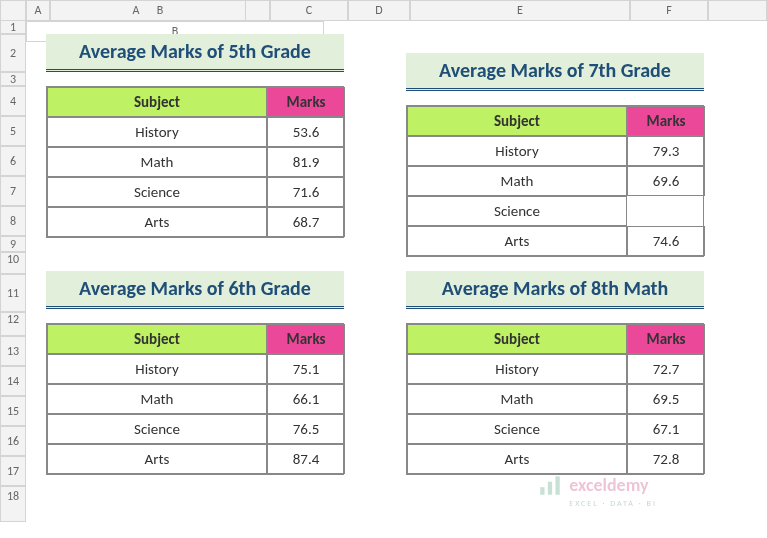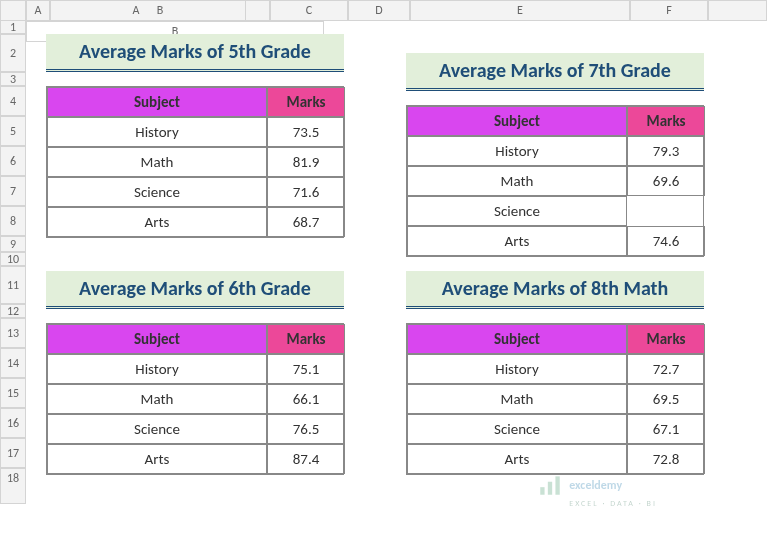--- a/index.html
+++ b/index.html
@@ -5,44 +5,44 @@
 *{box-sizing:border-box;margin:0;padding:0;}
 body{font-family:Calibri,Arial,sans-serif;font-size:14px;color:#333;background:#fff;width:767px;height:538px;position:relative;overflow:hidden;}
 .colhdrs{display:grid;grid-template-columns:26px 220px 78px 62px 220px 78px 60px;height:20px;background:#f3f3f3;}
 .colhdr{border:1px solid #d4d4d4;text-align:center;font-size:12px;color:#666;line-height:19px;user-select:none;}
 .rowhdrs{position:absolute;left:0;top:20px;width:26px;}
 .rowhdr{height:30px;border:1px solid #d4d4d4;background:#f3f3f3;text-align:center;font-size:12px;color:#666;line-height:29px;user-select:none;}
 .rowhdr.r1{height:14px;line-height:13px;}
 .rowhdr.r2{height:38px;line-height:37px;}
 .rowhdr.r3{height:14px;line-height:13px;}
 .rowhdr.r9{height:16px;line-height:15px;}
-.rowhdr.r10{height:14px;line-height:13px;}
+.rowhdr.r10{height:22px;line-height:13px;}
 .rowhdr.r11{height:38px;line-height:37px;}
-.rowhdr.r12{height:14px;line-height:13px;}
+.rowhdr.r12{height:24px;line-height:13px;}
 .rowhdr.r18{height:36px;line-height:19px;}
 
 .content{position:absolute;left:26px;top:20px;}
 .block{position:absolute;}
 .block.tl{left:20px;top:14px;}
 .block.tr{left:380px;top:3px;margin-top:30px;}
 .block.bl{left:20px;top:251px;}
 .block.br{left:380px;top:251px;}
 
 .title{width:298px;height:38px;background:#e2efda;color:#1f4e78;font-weight:bold;font-size:20px;text-align:center;line-height:34px;border-bottom:3px double #1f4e78;}
 
 .tbl{width:298px;margin-top:14px;border:1px solid #888;}
 .row{display:grid;grid-template-columns:220px 78px;height:30px;}
 .row>div{border:1px solid #888;display:flex;align-items:center;justify-content:center;font-size:15px;}
-.hdr .subject{background:#d946ef;font-weight:bold;}
+.hdr .subject{background:#bef264;font-weight:bold;}
 .hdr .marks{background:#ec4899;font-weight:bold;}
 
 .watermark{position:absolute;right:110px;bottom:30px;opacity:.25;}
 .watermark .logo{display:flex;align-items:center;gap:6px;}
 .watermark svg{width:26px;height:26px;}
-.watermark .txt1{font-size:12px;font-weight:bold;color:#0369a1;}
+.watermark .txt1{font-size:18px;font-weight:bold;color:#be185d;}
 .watermark .txt2{font-size:8px;letter-spacing:2px;color:#135a3b;margin-left:32px;}
 </style>
 </head>
 <body>
 
 <div class="colhdrs">
   <div class="colhdr"></div>
   <div class="colhdr">A</div>
   <div class="colhdr" style="grid-column:2/4;">B</div>
 
@@ -84,21 +84,21 @@
 
   <div class="block tl">
     <div class="title">Average Marks of 5th Grade</div>
     <div class="tbl">
       <div class="row hdr">
         <div class="subject">Subject</div>
         <div class="marks">Marks</div>
       </div>
       <div class="row">
           <div>History</div>
-          <div>73.5</div>
+          <div>53.6</div>
         </div>
       <div class="row">
           <div>Math</div>
           <div>81.9</div>
         </div>
       <div class="row">
           <div>Science</div>
           <div>71.6</div>
         </div>
       <div class="row">

